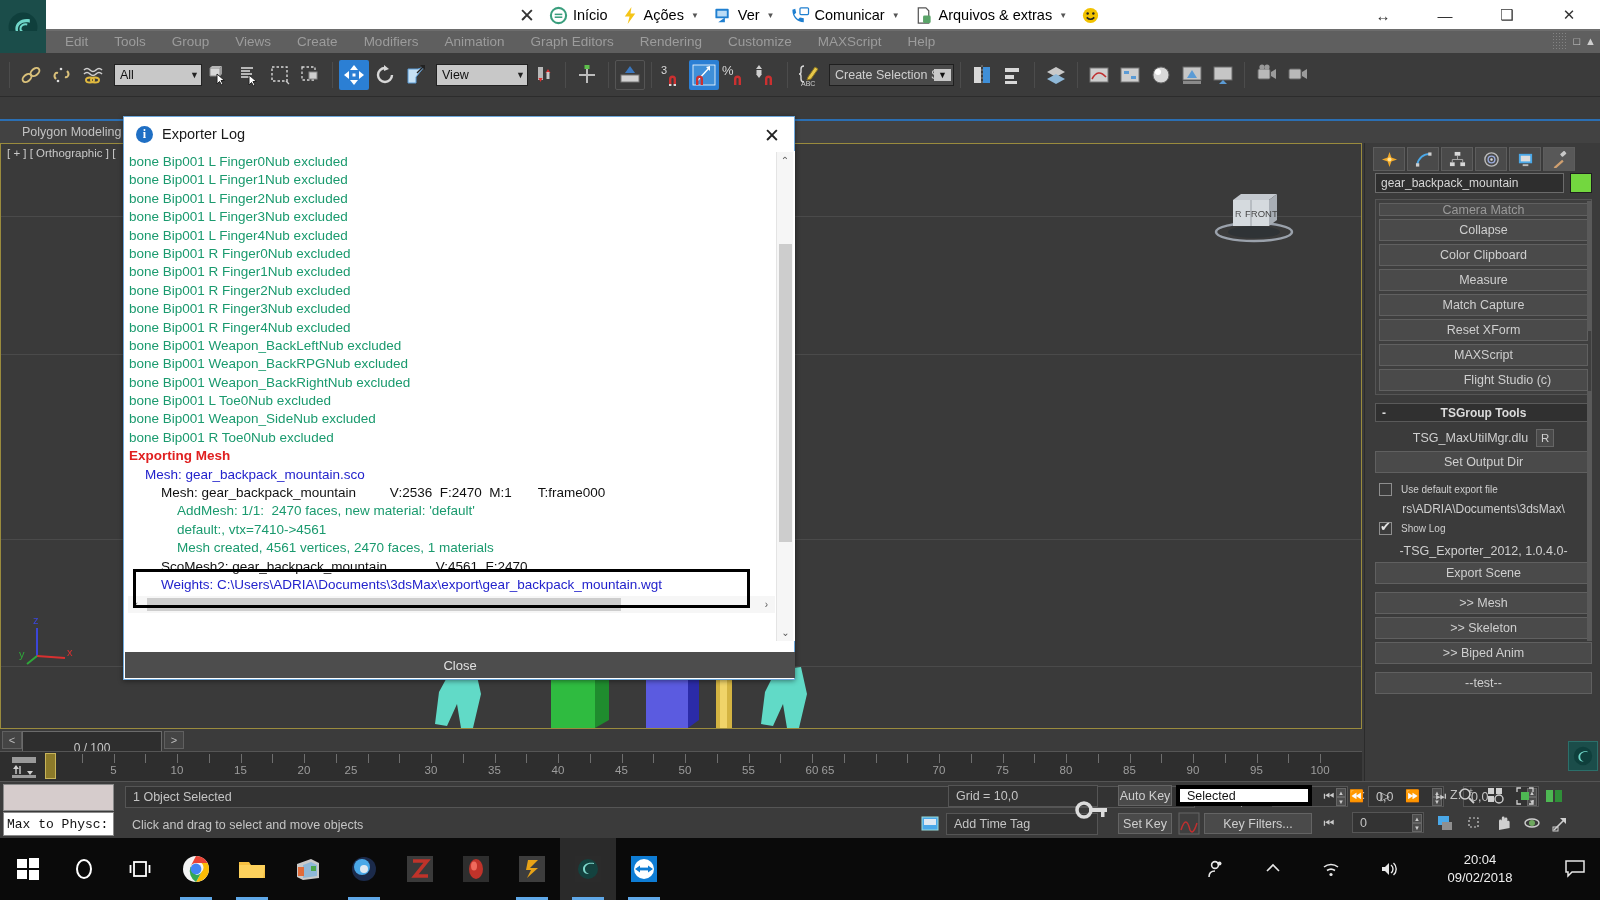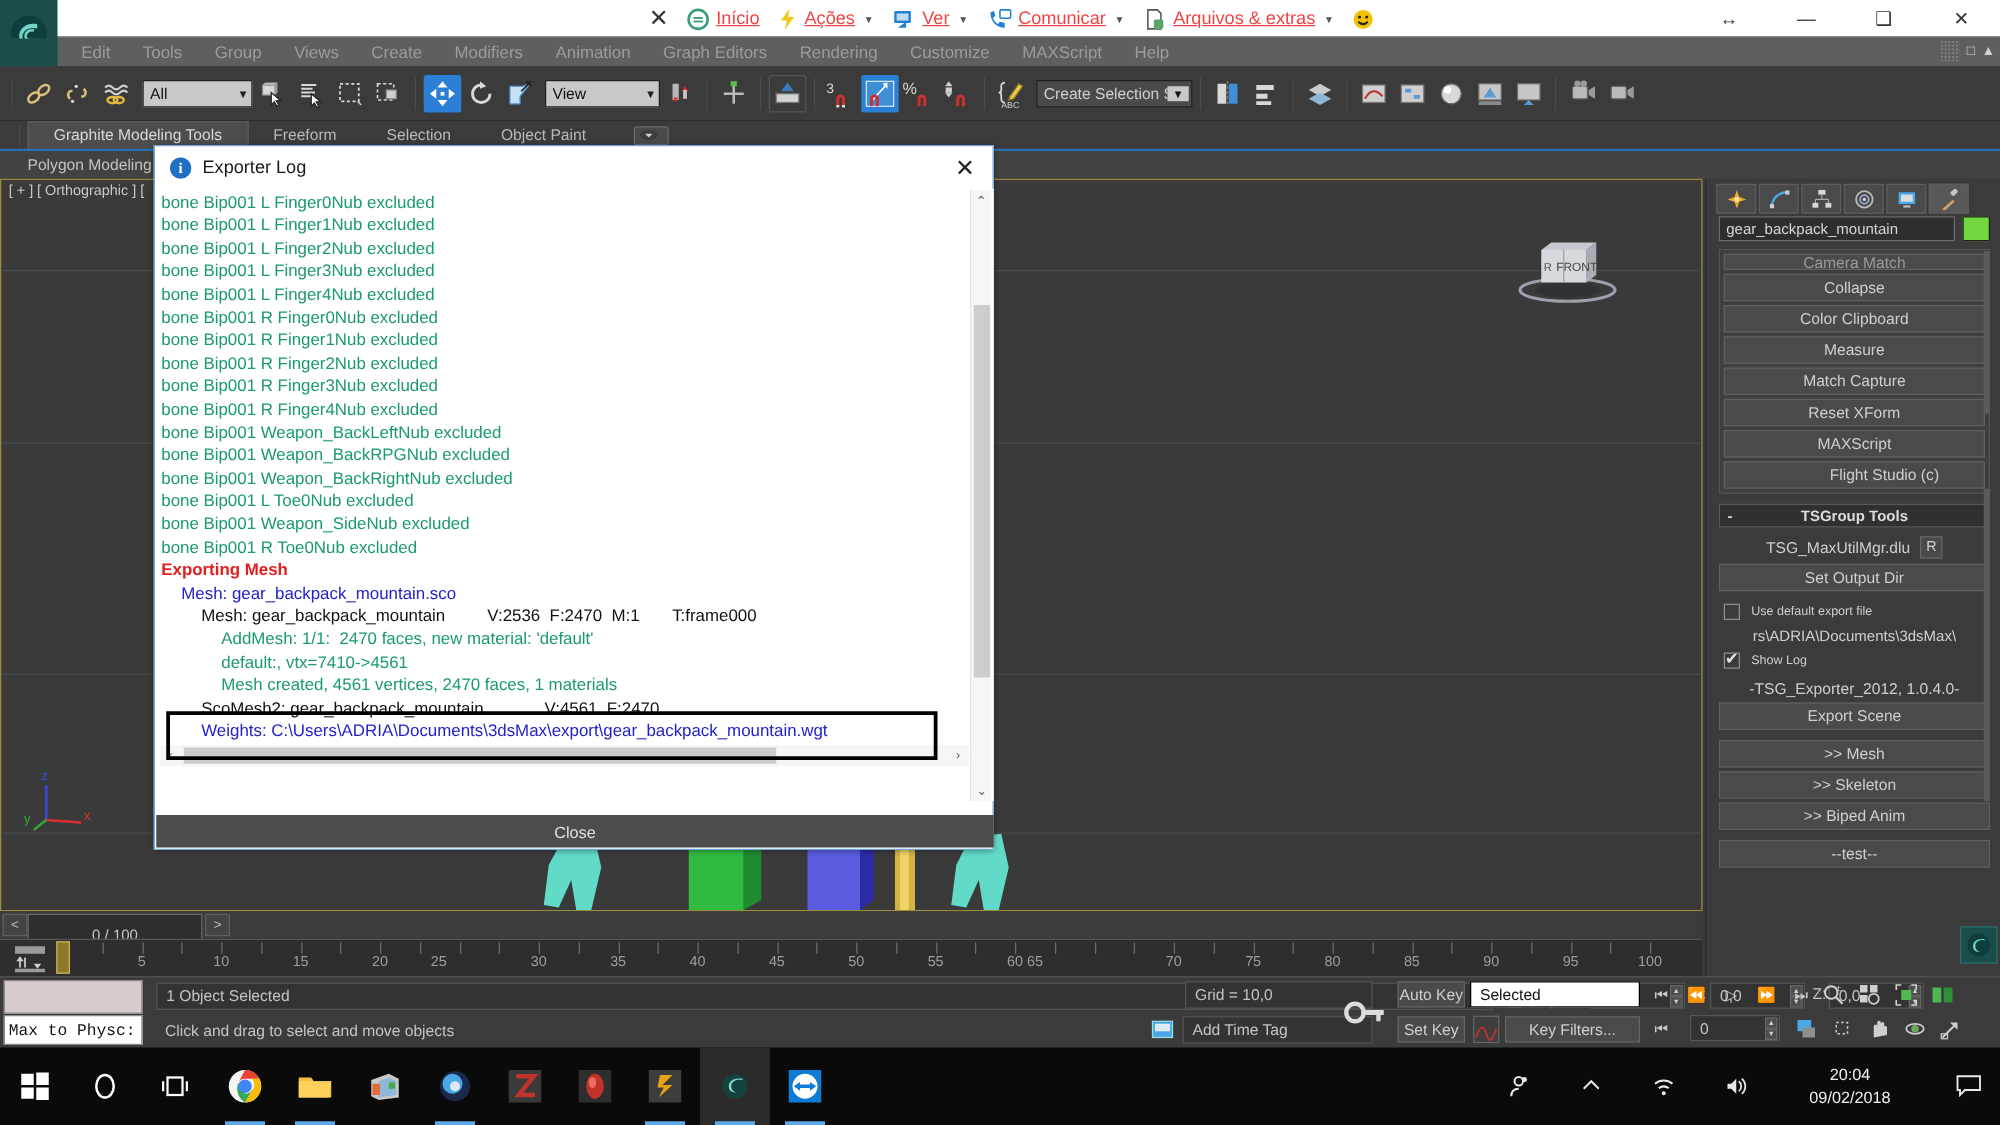--- a/index.html
+++ b/index.html
@@ -6,21 +6,21 @@
   html,body { width:1600px; height:900px; overflow:hidden; background:#3b3b3b;
     font-family:"Liberation Sans", sans-serif; }
   #app { position:relative; width:1600px; height:900px; }
 
   
   .tv-bar { position:absolute; left:0; top:0; width:1600px; height:30px; background:#fff;
     border-bottom:1px solid #cfcfcf; }
   .tv-left { position:absolute; left:0; top:0; width:512px; height:30px; background:#fff; }
   .tv-items { position:absolute; left:512px; top:0; height:30px; display:flex; align-items:center; gap:0; }
   .tv-item { display:flex; align-items:center; height:30px; padding:0 7px; gap:5px; cursor:default; }
-  .tv-item span.lbl { font-size:14.5px; color:#ef4444;text-decoration:underline; }
+  .tv-item span.lbl { font-size:14.5px; color:#000000; }
   .tv-caret { font-size:8px; color:#555; margin-left:2px; }
   .tv-x { font-size:19px; color:#333; font-weight:300; line-height:1; }
   .tv-win { position:absolute; right:0; top:0; height:30px; display:flex; align-items:center; }
   .tv-win div { width:62px; height:30px; display:flex; align-items:center; justify-content:center;
     font-size:15px; color:#333; }
   .tv-sep-dark { position:absolute; left:0; top:29px; width:1600px; height:2px; background:#6d6d6d; }
 
   
   .maxmenu { position:absolute; left:0; top:31px; width:1600px; height:22px; background:#5f5f5f; }
   .maxmenu .logo-strip { position:absolute; left:0; top:0; width:46px; height:22px; background:#1b4d4a; }
@@ -494,35 +494,20 @@
         </svg>
     </div>
     <div class="tb-ico">
       <svg width="24" height="24" viewBox="0 0 24 24">
         <rect x="4" y="6" width="12" height="10" rx="1.5" fill="#b9b9b9" stroke="#666"></rect>
         <polygon points="17,9 22,6 22,16 17,13" fill="#9b9b9b"></polygon>
         </svg>
     </div>
   </div>
 
-  <div class="ribbon">
-    <div class="rb-tabs">
-      <div class="tb-sep" style="height:18px;margin-right:6px;"></div>
-      <div class="rb-tab sel">Graphite Modeling Tools</div>
-      <div class="rb-tab">Freeform</div>
-      <div class="rb-tab">Selection</div>
-      <div class="rb-tab">Object Paint</div>
-      <div class="rb-more">
-        <svg width="26" height="13" viewBox="0 0 26 13">
-            <ellipse cx="11" cy="6" rx="7" ry="4" fill="#3c3c3c"></ellipse>
-          <polygon points="8,5 14,5 11,8" fill="#cfcfcf"></polygon>
-          </svg>
-      </div>
-    </div>
-  </div>
   <div class="ribbon-line"></div>
   <div class="rb-row2">
     <span>Polygon Modeling</span>
   </div>
 
   <div class="viewport">
     <div class="vp-label">[ + ] [ Orthographic ] [</div>
     <div class="vp-grid-h" style="top:72px;"></div>
     <div class="vp-grid-h" style="top:210px;"></div>
     <div class="vp-grid-h" style="top:395px;"></div>
@@ -812,21 +797,21 @@
     <div class="st-field" style="position:absolute;left:946px;top:32px;width:152px;height:22px;">Add Time Tag</div>
 
     <svg style="position:absolute;left:1075px;top:7px;" width="34" height="44">
       <circle cx="9" cy="22" r="7" fill="none" stroke="#dcdcdc" stroke-width="3.5"></circle>
       <rect x="14" y="20" width="18" height="4" fill="#dcdcdc"></rect>
       <rect x="26" y="24" width="3.5" height="5" fill="#dcdcdc"></rect>
       </svg>
 
     <div class="key-btn" style="left:1118px;top:4px;width:54px;height:21px;position:absolute;">Auto Key</div>
     <div class="key-btn" style="left:1118px;top:32px;width:54px;height:21px;position:absolute;">Set Key</div>
-    <div class="st-field" style="position:absolute;left:1176px;top:4px;width:136px;height:21px;background:#fff;color:#111;border:1px solid #000000;">Selected</div>
+    <div class="st-field" style="position:absolute;left:1176px;top:4px;width:136px;height:21px;background:#fff;color:#111;border:4px solid #000000;">Selected</div>
     <svg style="position:absolute;left:1178px;top:31px;" width="22" height="23">
       <rect x="1" y="1" width="20" height="21" fill="#3f3f3f" stroke="#666"></rect>
       <path d="M3 18 q5 -16 9 0 q3 6 7 -7" fill="none" stroke="#c03030" stroke-width="1.5"></path>
       </svg>
     <div class="key-btn" style="left:1204px;top:32px;width:108px;height:21px;position:absolute;">Key Filters...</div>
 
     <div style="position:absolute;left:1316px;top:4px;display:flex;gap:2px;align-items:center;">
       <div class="nav-ico">⏮</div>
       <div class="nav-ico">⏪</div>
       <div class="nav-ico">▷</div>

